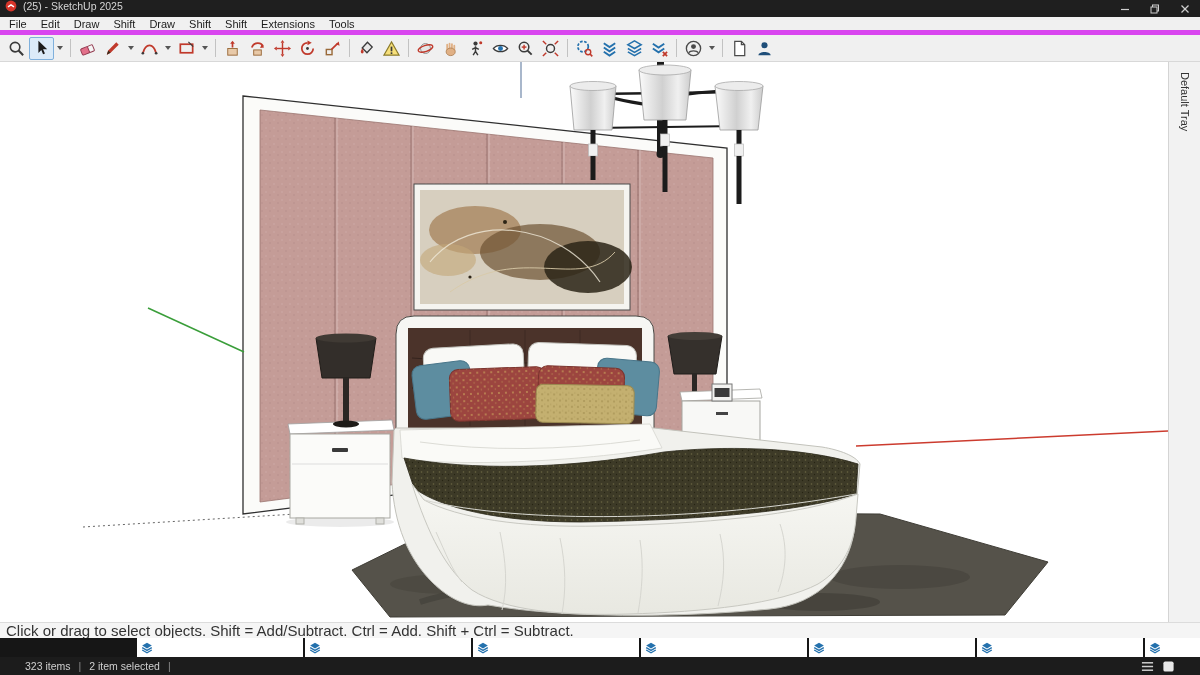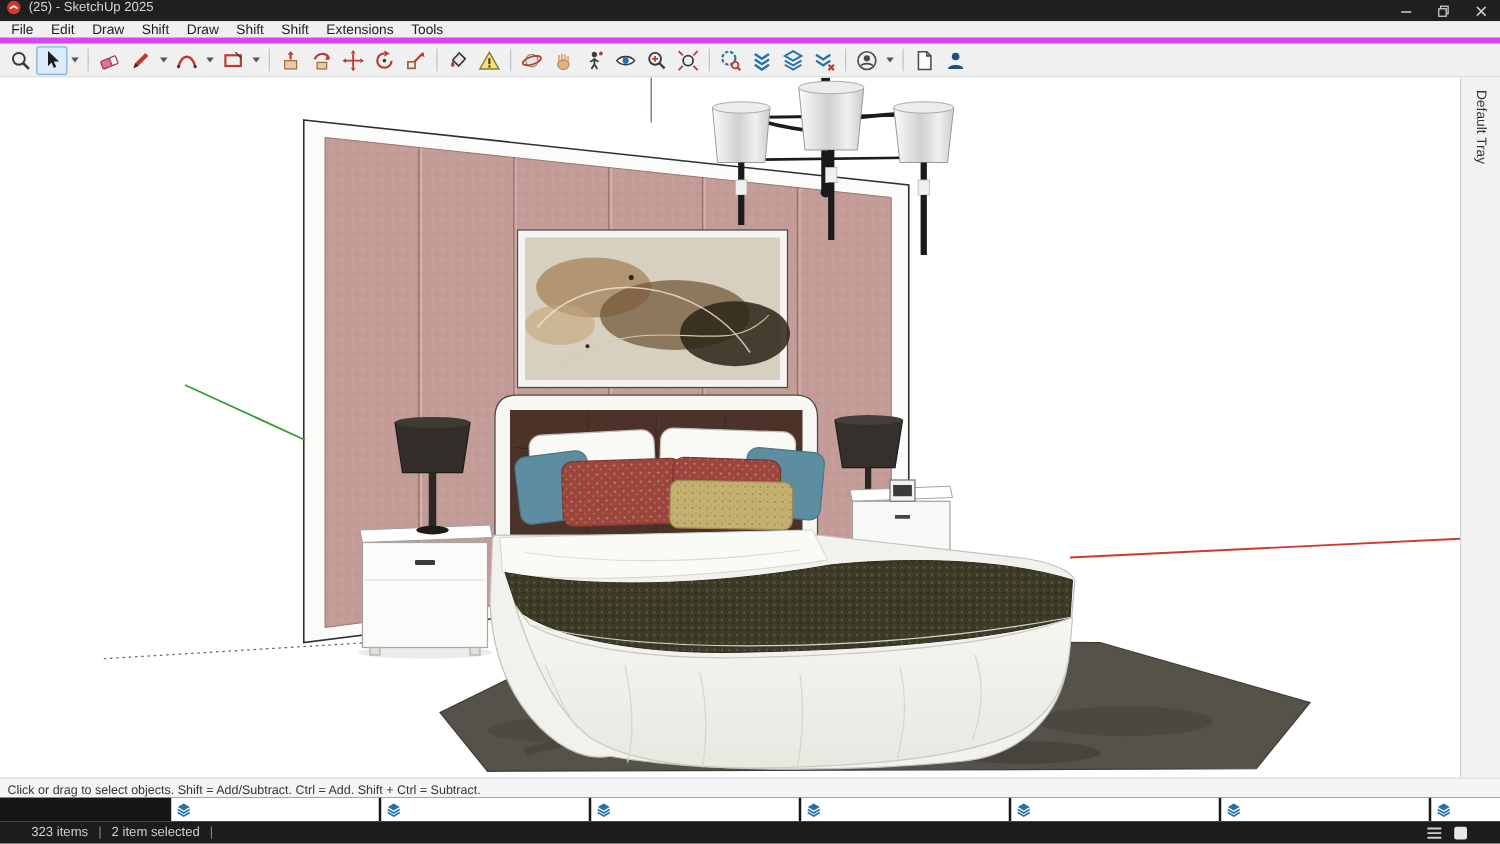--- a/index.html
+++ b/index.html
@@ -25,22 +25,22 @@
          border-top:4px solid #555;margin:0 3px;flex:0 0 auto}
   .tsep{width:1px;height:18px;background:#c2c2c2;margin:0 4px;flex:0 0 auto}
   
   .viewport{position:absolute;top:62px;left:0;width:1168px;height:560px;background:#ffffff;overflow:hidden}
   
   .tray{position:absolute;top:62px;right:0;width:32px;height:560px;background:#f2f2f2;
         border-left:1px solid #d4d4d4;box-sizing:border-box;display:flex;justify-content:center}
   .tray-label{writing-mode:vertical-rl;font-size:11px;color:#333;margin-top:10px}
   
   .statusbar{position:absolute;top:622px;left:0;right:0;height:16px;background:#f5f5f5;
-             border-top:1px solid #dcdcdc;box-sizing:border-box;display:flex;align-items:flex-end;
-             font-size:10px;color:#333;padding-left:6px}
+             border-top:1px solid #dcdcdc;box-sizing:border-box;display:flex;align-items:center;
+             font-size:15px;color:#333;padding-left:6px}
   
   .thumbstrip{position:absolute;top:638px;left:0;right:0;height:19px;background:#161616;display:flex;overflow:hidden}
   .thumb-offset{width:137px;flex:0 0 auto}
   .thumb-cell{width:166px;flex:0 0 auto;background:#ffffff;margin-right:2px;display:flex;align-items:center}
   .thumb-cell svg{margin-left:2px}
   
   .bottombar{position:absolute;top:657px;left:0;right:0;height:18px;background:#1c1c1c;color:#cfcfcf;
              font-size:10.5px;display:flex;align-items:center;padding:0 25px;box-sizing:border-box}
   .bb-sep{margin:0 8px;color:#8b8b8b}
   .bb-right{margin-left:auto;display:flex;gap:8px;align-items:center}

